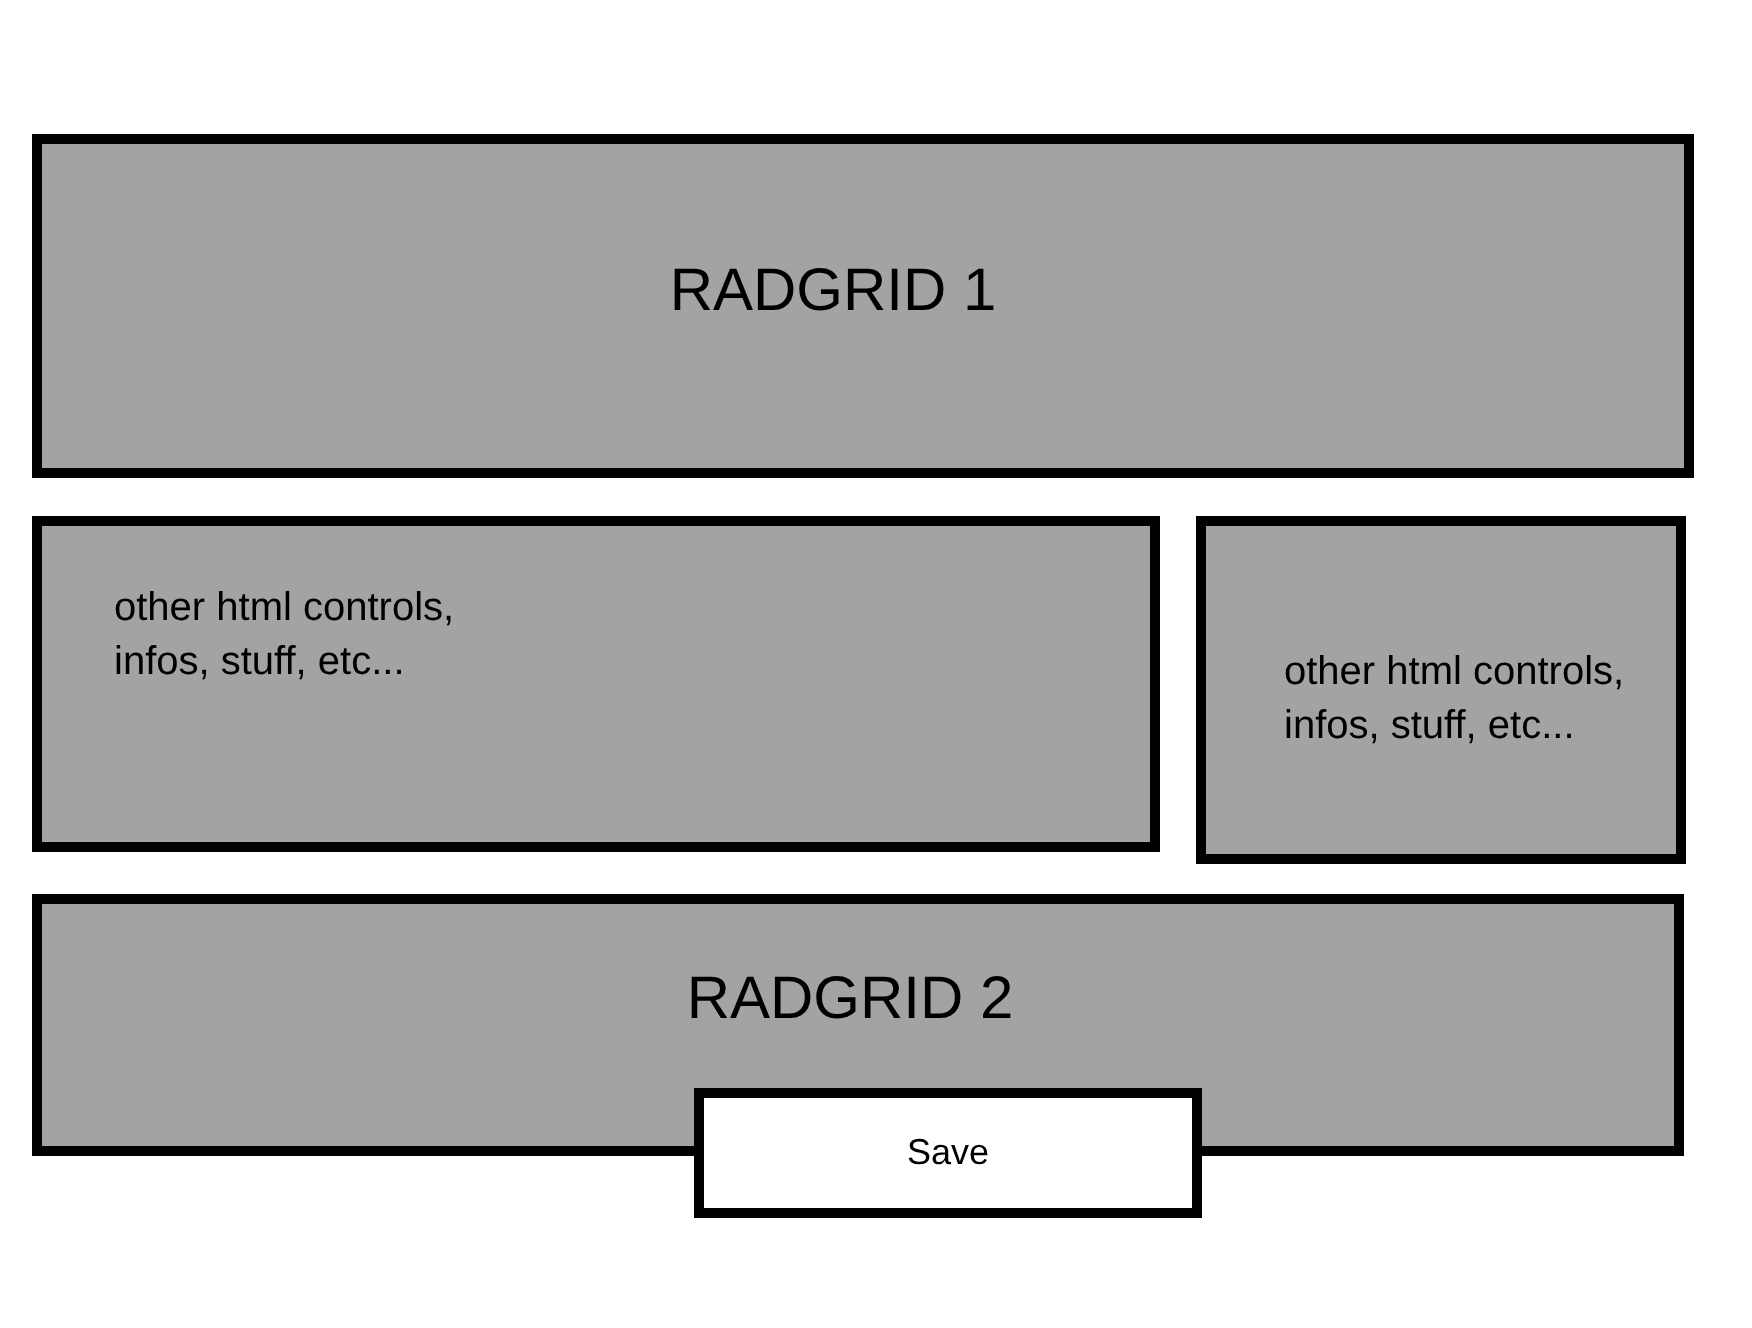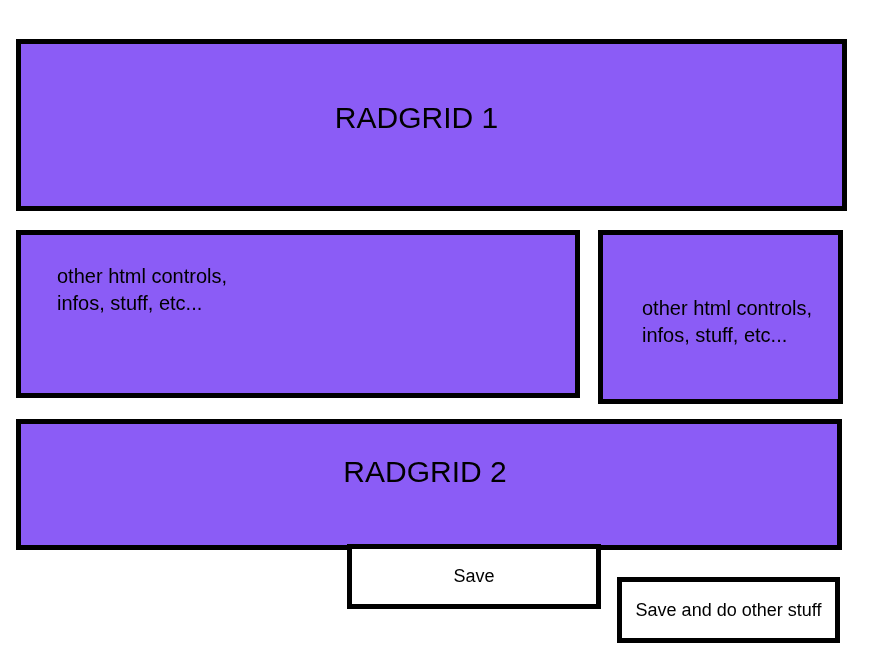--- a/index.html
+++ b/index.html
@@ -13,21 +13,22 @@
     height: 664px;
     background: #ffffff;
     color: #000000;
     font-family: "Liberation Sans", sans-serif;
     overflow: hidden;
   }
   .box {
     position: absolute;
     box-sizing: border-box;
     border: 5px solid #000000;
-    background: #8b5cf6;
+    background: #a3a3a3;
+    margin-top: 28px;
   }
   .grid-box {
     display: flex;
     align-items: center;
     justify-content: center;
   }
   .grid-label {
     font-size: 30px;
     white-space: nowrap;
   }
@@ -93,17 +94,14 @@
   </div>
 
   <div class="box grid-box" id="radgrid2">
     <span class="grid-label">RADGRID 2</span>
   </div>
 
   <button class="btn" id="save-btn">
     <span>Save</span>
   </button>
 
-  <button class="btn" id="save-other-btn">
-    <span>Save and do other stuff</span>
-  </button>
 
 </div>
 
 </body></html>

